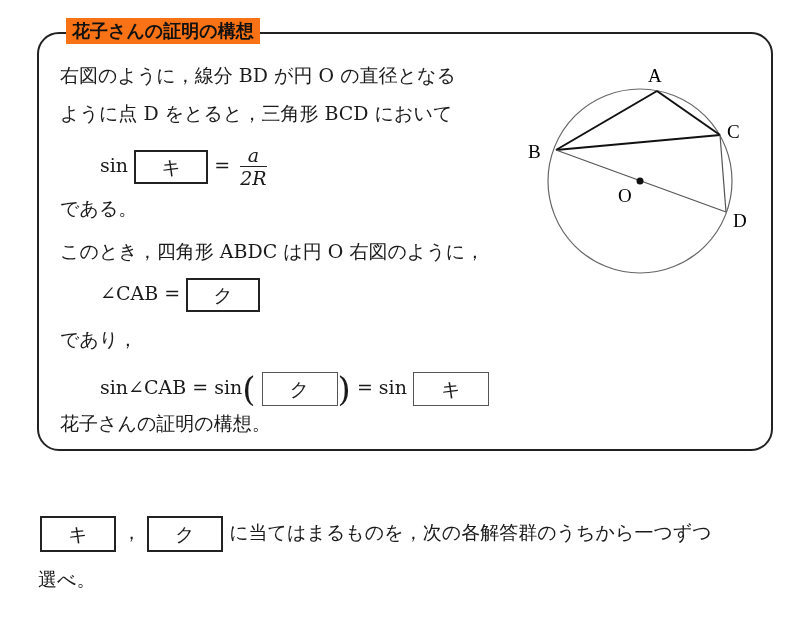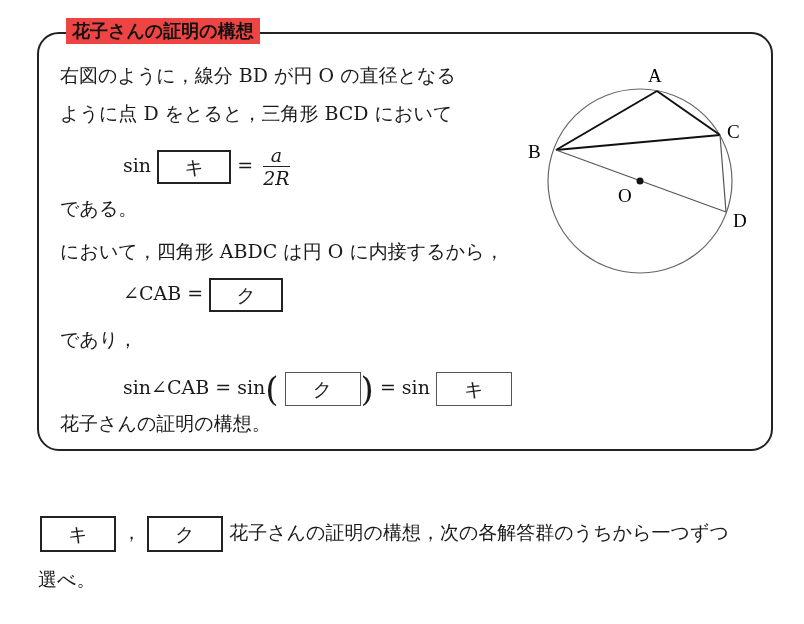--- a/index.html
+++ b/index.html
@@ -1,24 +1,24 @@
 <!DOCTYPE html>
 <html><head>
 <meta charset="utf-8">
 <style>
   html, body { margin:0; padding:0; background:#ffffff; }
   body { width:804px; height:624px; position:relative; overflow:hidden;
          font-family:"DejaVu Serif","Liberation Serif",serif; color:#1a1a1a; }
   .frame { position:absolute; left:37px; top:32px; width:736px; height:419px;
            border:2px solid #222; border-radius:22px; box-sizing:border-box; }
-  .frame-title { position:absolute; left:66px; top:18px; background:#ef4444; padding:0 6px;
+  .frame-title { position:absolute; left:66px; top:18px; background:#f97316; padding:0 6px;
                  font-family:"DejaVu Sans","Liberation Sans",sans-serif; font-size:18px; font-weight:bold;
                  line-height:26px; color:#111; }
   .line { position:absolute; left:60px; font-size:19px; line-height:26px; white-space:nowrap; }
-  .ind { left:100px;margin-left:23px; }
+  .ind { left:100px; }
   .box { display:inline-block; border:2px solid #222; text-align:center;
          font-family:"DejaVu Sans","Liberation Sans",sans-serif; font-size:19px; vertical-align:middle; box-sizing:border-box; }
   .box.thin { border:1px solid #555; font-family:"DejaVu Serif","Liberation Serif",serif; }
   .frac { display:inline-block; vertical-align:middle; text-align:center; font-style:italic; margin-left:4px; }
   .frac span { display:block; line-height:22px; font-size:19px; }
   .frac .num { border-bottom:1px solid #222; padding:0 4px; }
   .paren { font-size:34px; vertical-align:middle; font-weight:lighter; }
   svg.fig { position:absolute; left:520px; top:55px; }
 </style>
 </head>
@@ -34,21 +34,21 @@
   <span>sin</span>
   <span class="box" style="width:74px;height:34px;line-height:30px;">キ</span>
   <span>=</span>
   <span class="frac">
     <span class="num">a</span>
     <span>2R</span>
   </span>
 </div>
 
 <div class="line" style="top:196px;font-family:Liberation Serif, serif;">である。</div>
-<div class="line" style="top:238px;">において，四角形 ABDC は円 O に内接するから，</div>
+<div class="line" style="top:238px;">このとき，四角形 ABDC は円 O 右図のように，</div>
 
 <div class="line ind" style="top:278px;">
   <span>∠CAB =</span>
   <span class="box" style="width:74px;height:34px;line-height:30px;">ク</span>
 </div>
 
 <div class="line" style="top:326px;">であり，</div>
 
 <div class="line ind" style="top:372px;">
   <span>sin∠CAB = sin</span><span class="paren">(</span>
@@ -71,15 +71,15 @@
   <text x="528" y="158" font-size="19" font-family="Liberation Serif, serif">B</text>
   <text x="727" y="138" font-size="19" font-family="Liberation Serif, serif">C</text>
   <text x="733" y="227" font-size="19" font-family="Liberation Serif, serif">D</text>
   <text x="618" y="202" font-size="19" font-family="Liberation Serif, serif">O</text>
 </svg>
 
 <div class="line" style="left:40px;top:516px;">
   <span class="box" style="width:76px;height:36px;line-height:32px;">キ</span>
   <span>，</span>
   <span class="box" style="width:76px;height:36px;line-height:32px;">ク</span>
-  <span>花子さんの証明の構想，次の各解答群のうちから一つずつ</span>
+  <span>に当てはまるものを，次の各解答群のうちから一つずつ</span>
 </div>
 <div class="line" style="left:38px;top:566px;">選べ。</div>
 
 </body></html>

